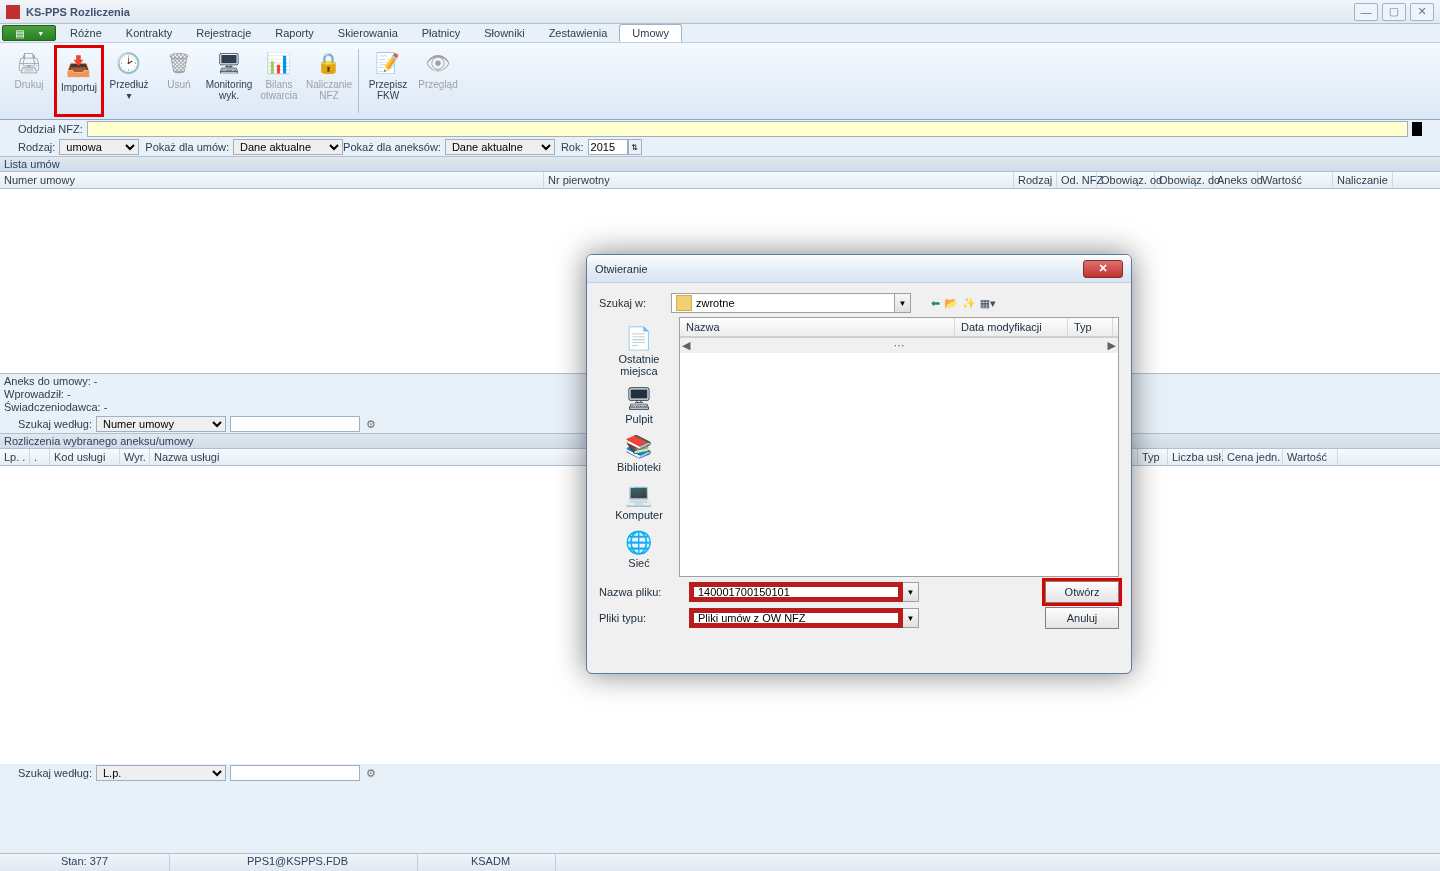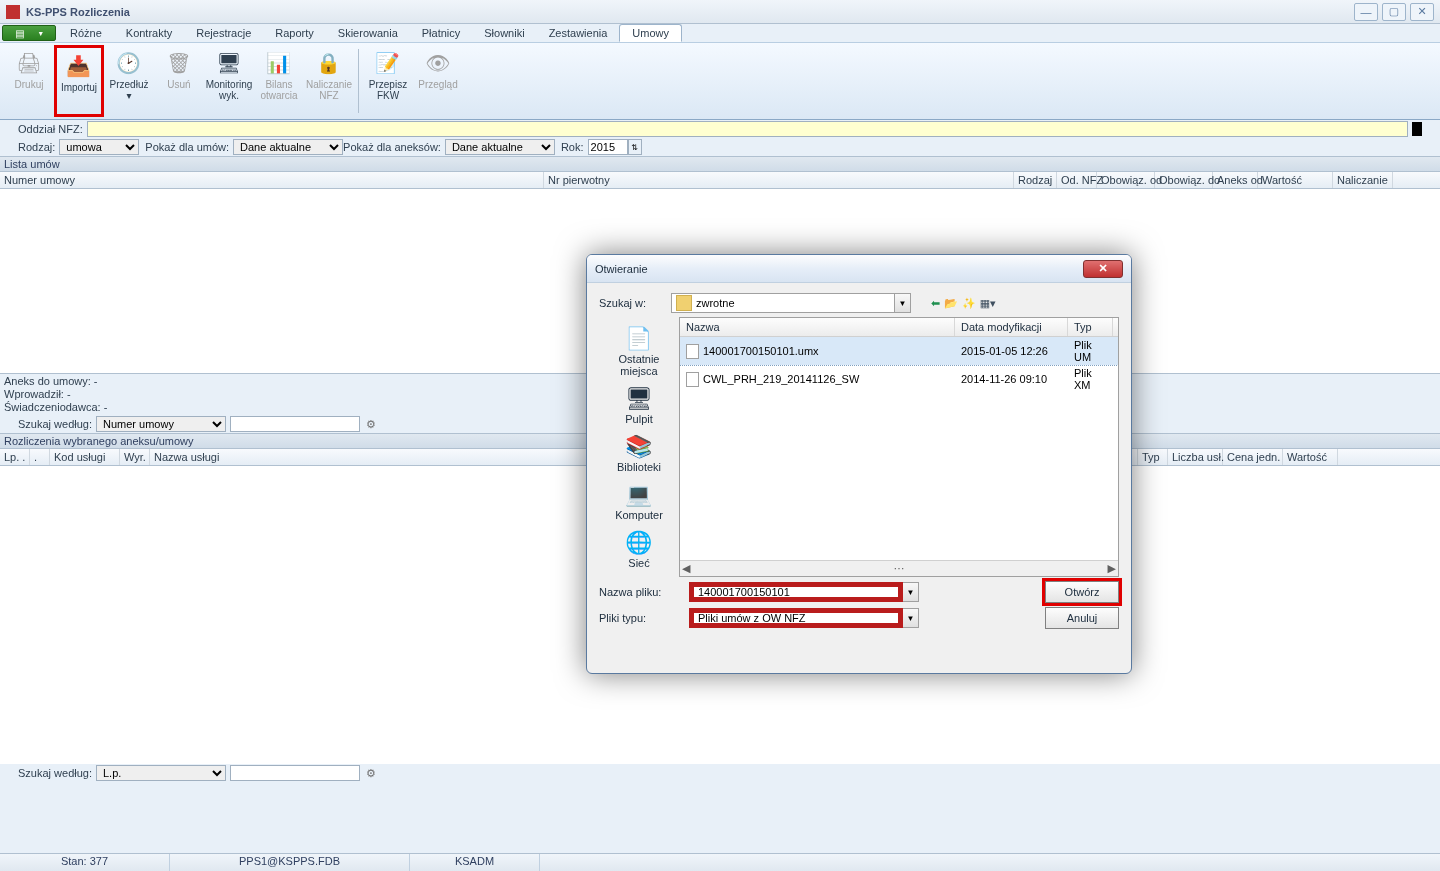--- a/index.html
+++ b/index.html
@@ -43,21 +43,21 @@
 .gridhead { display: flex; background: linear-gradient(#f8fafd,#e5edf5); border-bottom: 1px solid #b0c0d0; }
 .gridhead .col { padding: 2px 4px; border-right: 1px solid #d0d8e0; color: #304050; font-size: 11px; white-space: nowrap; }
 .gridbody { background: #fff; position: relative; }
 .watermark { position: absolute; color: #c8c8c8; font-size: 30px; font-weight: bold; left: 50%; transform: translateX(-50%); }
 
 
 .metablock { background: #e8f0f8; padding: 1px 4px; color: #304050; border-top: 1px solid #b0c0d0; line-height: 13px; }
 .metablock .row { display: flex; }
 
 
-.statusbar { position: absolute; bottom: 0; left: 0; right: 0; height: 18px; background: linear-gradient(#f0f5fa,#e0e8f0); border-top: 1px solid #b0c0d0; display: flex; }
+.statusbar { position: absolute; bottom: 0; left: 0; right: 0; height: 18px; background: linear-gradient(#f0f5fa,#e0e8f0); border-top: 1px solid #b0c0d0; display: flex; gap: 8px; }
 .statusbar .cell { padding: 1px 8px; border-right: 1px solid #c0d0e0; color: #304060; }
 
 
 .dialogmask { position: absolute; left: 586px; top: 254px; width: 546px; height: 420px; box-shadow: 0 0 30px rgba(0,0,0,0.5); border: 1px solid #5a7aa0; border-radius: 6px; background: #f0f0f0; }
 .dialoghead { height: 28px; background: linear-gradient(#fdfdfe,#e6eef8 50%,#d8e4f2); border-radius: 5px 5px 0 0; display: flex; align-items: center; padding: 0 8px; border-bottom: 1px solid #c0d0e0; }
 .dialoghead .dtitle { color: #203040; }
 .dialoghead .spacer { flex: 1; }
 .closebtn { width: 40px; height: 18px; background: linear-gradient(#e07070,#c03030); border: 1px solid #803030; border-radius: 3px; color: #fff; display: flex; align-items: center; justify-content: center; font-weight: bold; }
 
 .dialogbody { padding: 6px 12px; }
@@ -290,32 +290,20 @@
             <div class="nicon">🌐</div>
             <div>Sieć</div>
           </div>
         </div>
       <div class="dllist">
         <div class="dllisthead" id="dllisthead">
             <div class="lh" style="width: 275px;">Nazwa</div>
             <div class="lh" style="width: 113px;">Data modyfikacji</div>
             <div class="lh" style="width: 45px;">Typ</div>
           </div>
-        <div class="dllistbody" id="dllistbody">
-            <div class="frow sel">
-              <div class="fcell" style="width:275px"><span class="fileicon"></span>140001700150101.umx</div>
-              <div class="fcell" style="width:113px">2015-01-05 12:26</div>
-              <div class="fcell" style="width:45px">Plik UM</div>
-            </div>
-            <div class="frow">
-              <div class="fcell" style="width:275px"><span class="fileicon"></span>CWL_PRH_219_20141126_SW</div>
-              <div class="fcell" style="width:113px">2014-11-26 09:10</div>
-              <div class="fcell" style="width:45px">Plik XM</div>
-            </div>
-          </div>
         <div class="dlscroll">
             <span>◀</span>
             <span style="flex:1;text-align:center">⋯</span>
             <span>▶</span>
           </div>
       </div>
     </div>
     <div class="dlfooter">
       <div class="frow2">
         <label>Nazwa pliku:</label>

